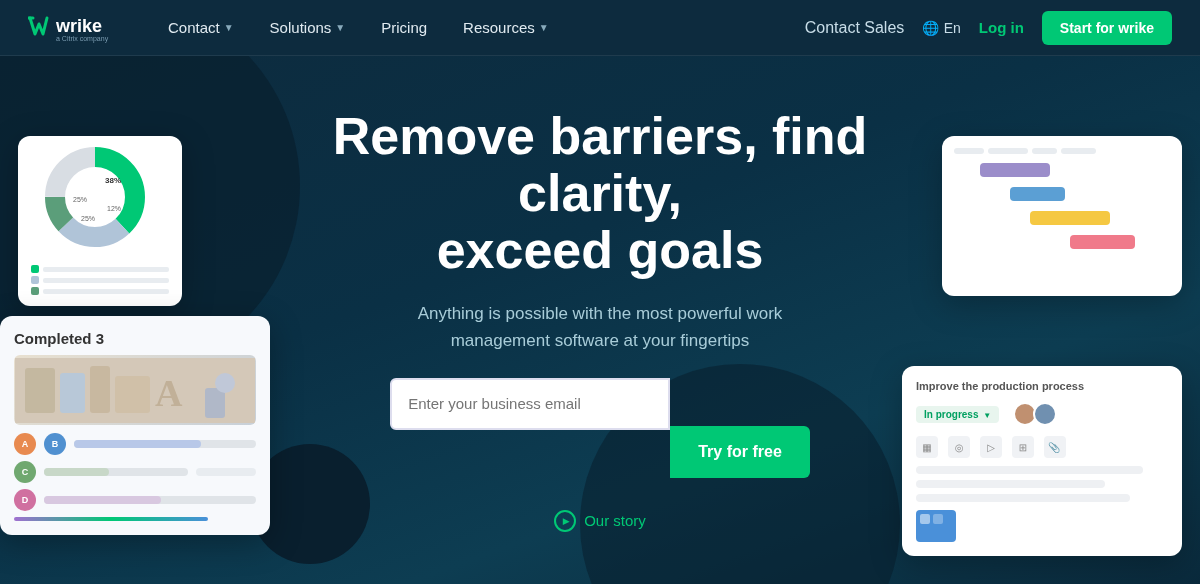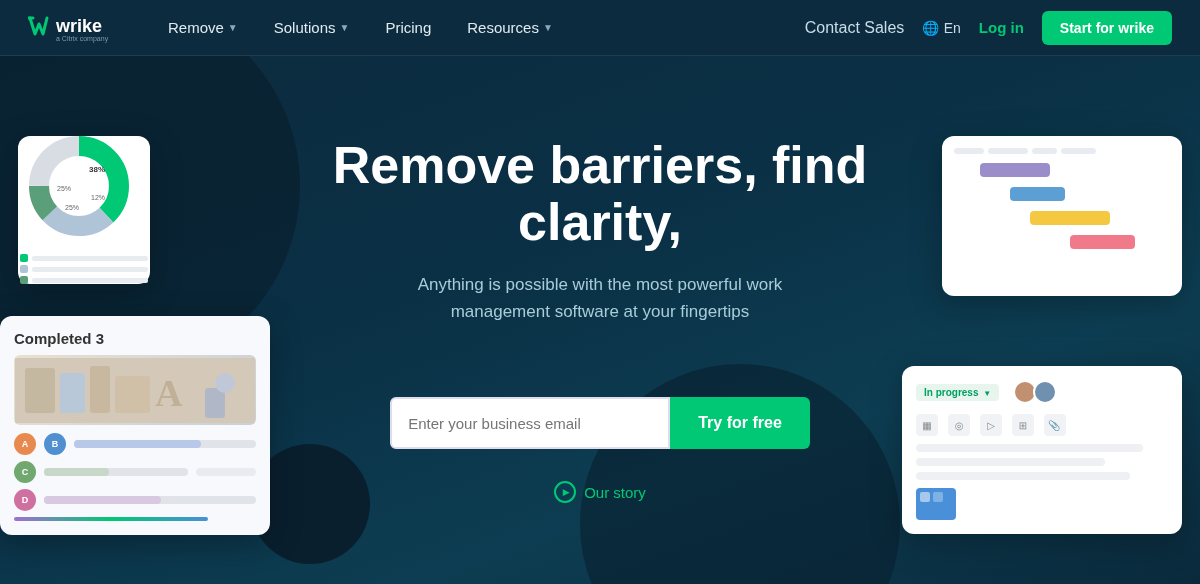--- a/index.html
+++ b/index.html
@@ -67,21 +67,21 @@
     }
     .hero-title {
       font-size: 52px; font-weight: 900; line-height: 1.1;
       color: #fff; margin-bottom: 20px;
     }
     .hero-subtitle {
       font-size: 17px; color: #a8ccd8; line-height: 1.6;
       margin-bottom: 24px;
     }
     .hero-cta {
-      display: flex; align-items: flex-end; gap: 0;
+      display: flex; align-items: flex-start; gap: 0;
       justify-content: center; margin-bottom: 32px;
     }
     .email-input {
       width: 280px; height: 52px;
       border: 2px solid #dde; border-radius: 6px 0 0 6px;
       padding: 0 16px; font-size: 15px; color: #555;
       background: #fff; outline: none;
     }
     .try-btn {
       height: 52px; padding: 0 28px;
@@ -100,21 +100,21 @@
       width: 22px; height: 22px; border-radius: 50%;
       border: 2px solid #00c875;
       display: flex; align-items: center; justify-content: center;
     }
     .play-icon { font-size: 9px; color: #00c875; margin-left: 2px; }
 
     
     .card-left-top {
       position: absolute; left: 18px; top: 80px; z-index: 6;
       background: #fff; border-radius: 12px;
-      width: 132px; padding: 0;
+      width: 164px; padding: 11px;
       box-shadow: 0 8px 32px rgba(0,0,0,0.25);
     }
     .pie-chart-container { position: relative; width: 110px; height: 110px; margin: 0 auto 8px; }
 
     .card-left-bottom {
       position: absolute; left: 0; top: 260px; z-index: 6;
       background: #f7f9fc; border-radius: 12px;
       width: 270px; padding: 14px;
       box-shadow: 0 8px 32px rgba(0,0,0,0.3);
     }
@@ -189,21 +189,21 @@
         <path d="M2,2 L7,18 L11,8 L15,18 L19,2" stroke="#00c875" stroke-width="3" fill="none" stroke-linecap="round" stroke-linejoin="round"></path>
         <path d="M0,2 L5,2" stroke="#00c875" stroke-width="3" stroke-linecap="round"></path>
       </g>
       <text x="28" y="20" font-family="Arial" font-weight="800" font-size="18" fill="#ffffff">wrike</text>
       <text x="28" y="29" font-family="Arial" font-size="7" fill="#7a9bb0">a Citrix company</text>
     </svg>
   </div>
 
   <div class="navbar-nav">
     <div class="nav-item">
-      <span>Remove</span>
+      <span>Contact</span>
       <span class="nav-arrow">▼</span>
     </div>
     <div class="nav-item">
       <span>Solutions</span>
       <span class="nav-arrow">▼</span>
     </div>
     <div class="nav-item">
       <span>Pricing</span>
     </div>
     <div class="nav-item">
@@ -303,20 +303,21 @@
           <div class="task-bar-fill" style="width:55%;background:#d8c8e0;"></div>
         </div>
     </div>
 
     <div style="height:4px;background:linear-gradient(90deg,#a070d0,#00c875,#4a90d9);border-radius:2px;margin-top:6px;width:80%;"></div>
   </div>
 
   <div class="hero-content">
     <h1 class="hero-title">
       <span>Remove barriers, find clarity,</span><br>
+      <span>exceed goals</span>
     </h1>
     <p class="hero-subtitle">
       Anything is possible with the most powerful work<br>management software at your fingertips
     </p>
     <div class="hero-cta">
       <input class="email-input" type="email" placeholder="Enter your business email" style="">
       <button class="try-btn">Try for free</button>
     </div>
     <div class="our-story">
       <div class="play-circle">
@@ -351,20 +352,21 @@
       </div>
 
       <div class="gantt-row">
         <div style="width:12px;"></div>
         <div class="gantt-bar" style="width:65px;background:#f07a8a;margin-left:100px;"></div>
       </div>
     </div>
   </div>
 
   <div class="card-right-bottom">
+    <div class="card-title-sm">Improve the production process</div>
     <div class="status-row">
       <div class="status-badge">
         <span>In progress</span>
         <span style="font-size:8px;margin-left:2px;">▼</span>
       </div>
       <div style="display:flex;gap:2px;margin-left:8px;">
         <div style="width:24px;height:24px;border-radius:50%;background:#c09070;border:2px solid #fff;"></div>
         <div style="width:24px;height:24px;border-radius:50%;background:#7090b0;border:2px solid #fff;margin-left:-6px;"></div>
       </div>
     </div>

